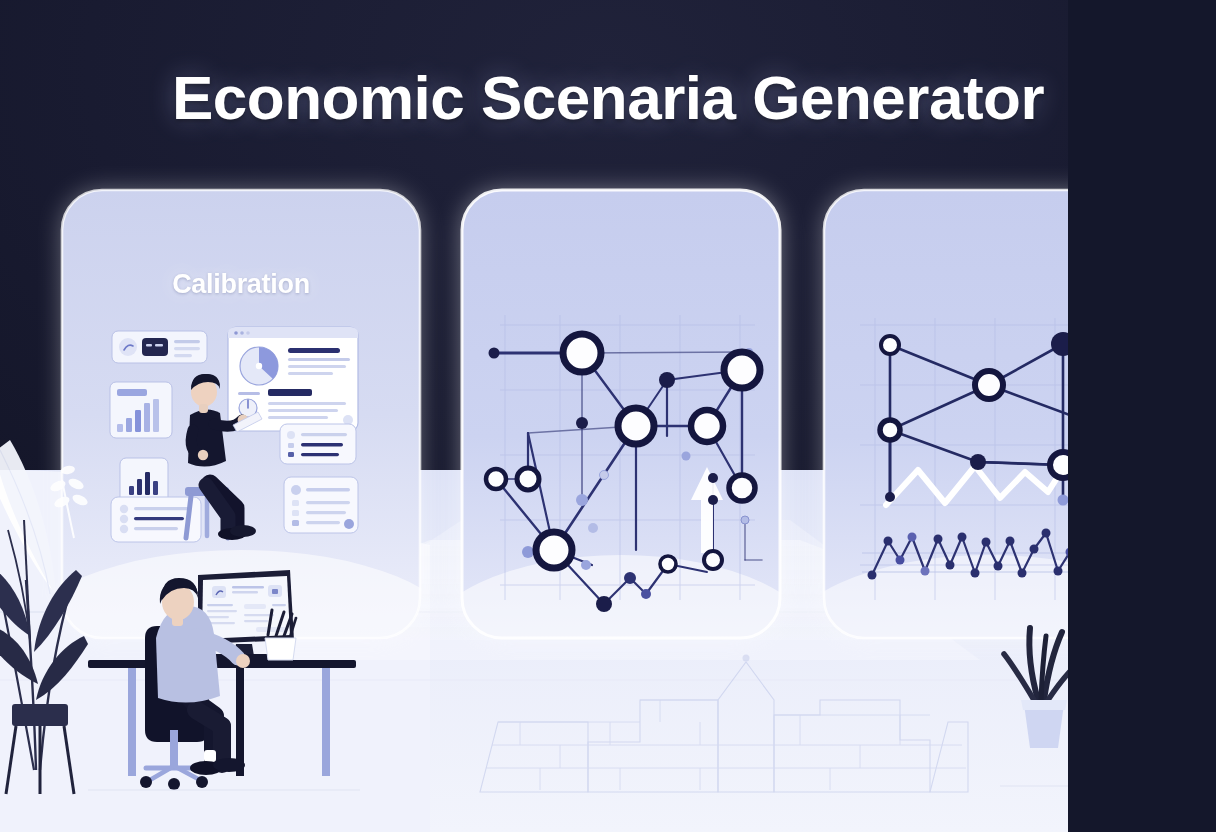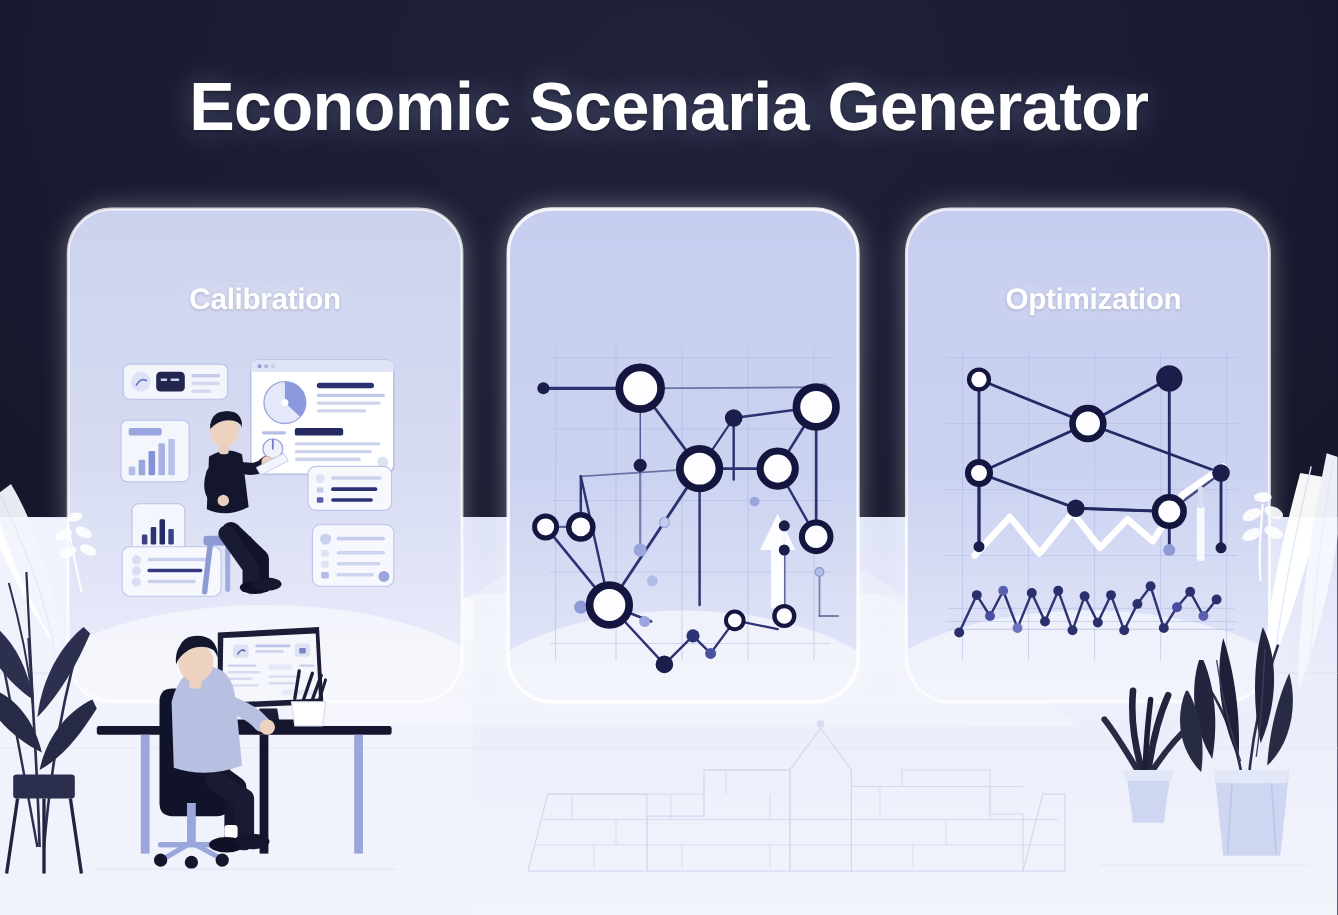--- a/index.html
+++ b/index.html
@@ -2,21 +2,21 @@
 <html><head>
 <meta charset="utf-8">
 <style>
   * { margin:0; padding:0; box-sizing:border-box; }
   html, body { width:1216px; height:832px; overflow:hidden; }
   body {
     font-family: "Liberation Sans", sans-serif;
     background:#14172b;
     position:relative;
   }
-  #stage { position:absolute; inset:0; width:1216px; height:832px; overflow:hidden; }
+  #stage { position:absolute; inset:0; width:1068px; height:832px; overflow:hidden; }
   #stage svg.full { position:absolute; left:0; top:0; width:1216px; height:832px; }
 
   .hero-title {
     position:absolute;
     left:0; top:62px;
     width:1216px;
     text-align:center;
     color:#ffffff;
     font-size:62px;
     font-weight:bold;
@@ -31,20 +31,21 @@
     position:absolute;
     color:#ffffff;
     font-size:27px;
     font-weight:bold;
     letter-spacing:-0.3px;
     text-align:center;
     text-shadow:0 0 18px rgba(255,255,255,0.55), 0 1px 3px rgba(60,70,120,0.35);
     z-index:40;
     pointer-events:none;
     white-space:nowrap;
+    margin-top:12px;
   }
   #t-cal { left:64px;  top:257px; width:354px; }
   #t-sim { left:462px; top:257px; width:318px; }
   #t-opt { left:824px; top:257px; width:340px; }
 </style>
 </head>
 <body>
 
 <div id="stage">
 
@@ -614,15 +615,14 @@
       <path d="M1000,786 L1190,786" stroke="#dfe3f3" stroke-width="2"></path>
     </g>
 
   </svg>
 
   <div class="hero-title">Economic Scenaria Generator</div>
 
   <div class="panel-title" id="t-cal">Calibration</div>
 
 
-  <div class="panel-title" id="t-opt">Optimization</div>
 
 </div>
 
 </body></html>

